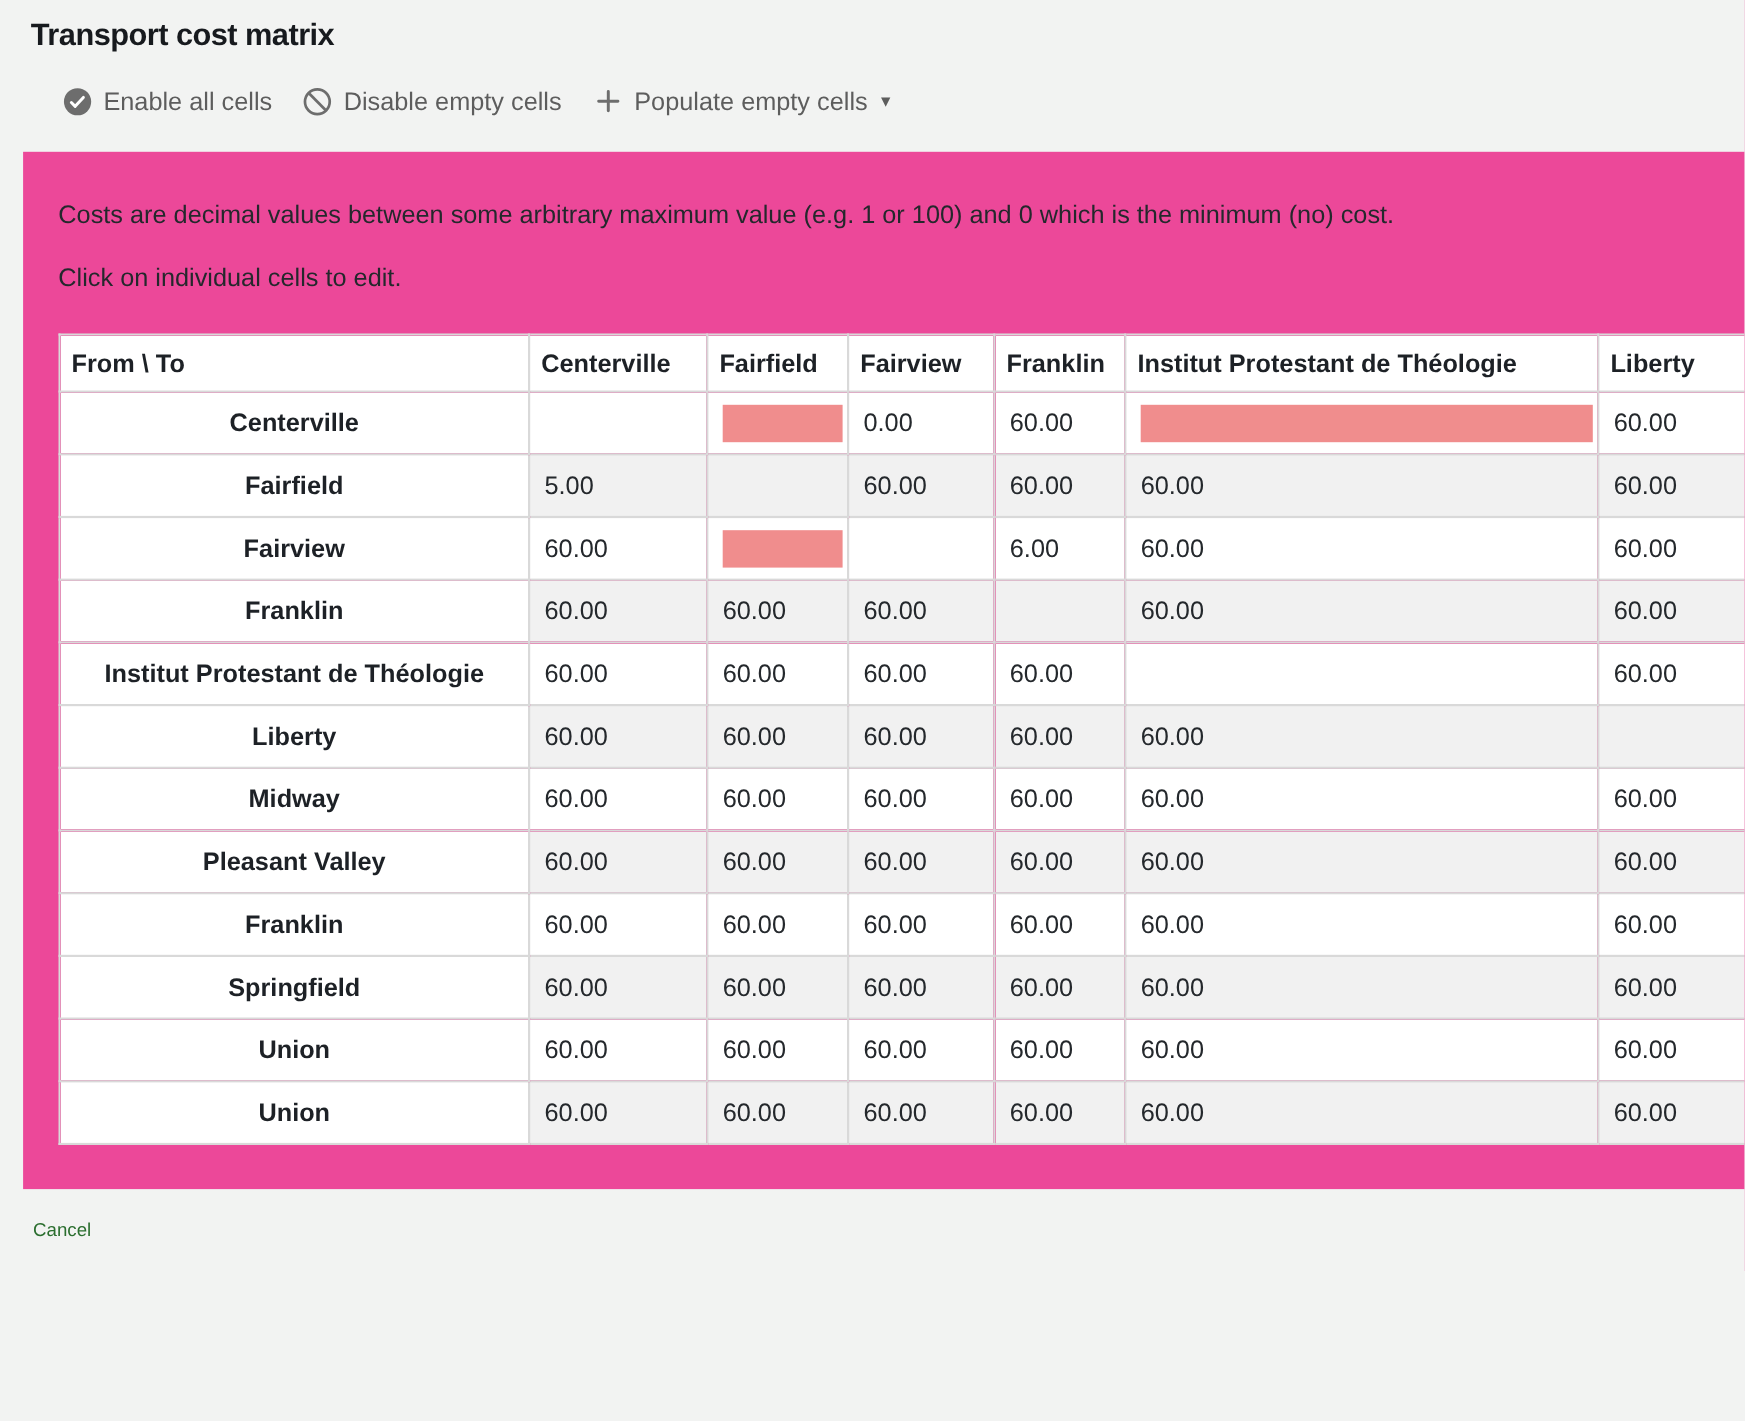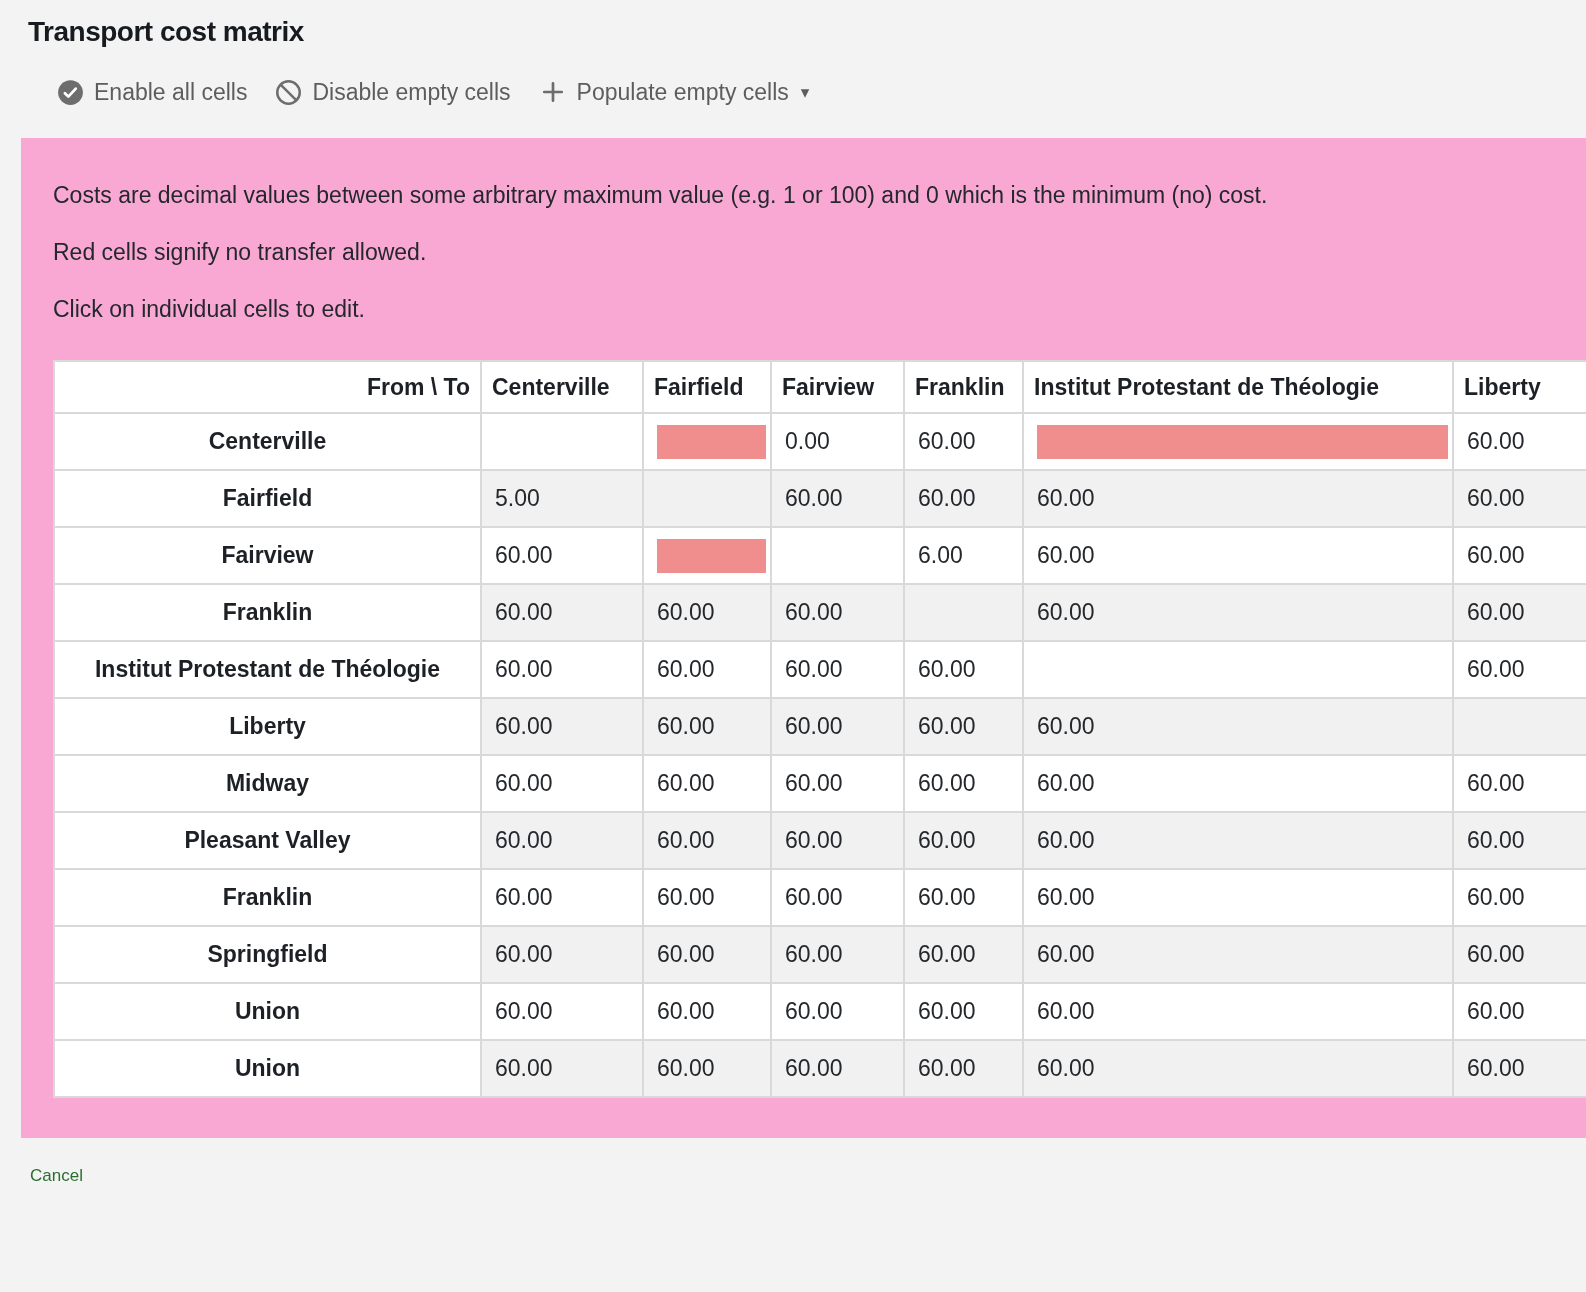--- a/index.html
+++ b/index.html
@@ -33,21 +33,21 @@
     cursor: pointer;
   }
   .toolbar-item svg { display: block; }
   .caret {
     font-size: 17px;
     color: #5d5d5d;
     margin-left: 2px;
   }
   .panel {
     margin: 32px 0 0 21px;
-    background: #f9a8d4;
+    background: #ec4899;
     padding: 42px 0 40px 32px;
     overflow: hidden;
     width: calc(100% - 21px - 32px);
   }
   .note {
     font-size: 23px;
     color: #24282c;
     margin: 0 0 27px 0;
     line-height: 30px;
   }
@@ -69,21 +69,21 @@
     white-space: nowrap;
     background: #ffffff;
   }
   table.matrix thead th {
     height: 50px;
     font-weight: 700;
     text-align: left;
     padding: 0 10px;
     color: #1d2126;
   }
-  table.matrix thead th.corner { text-align: right; margin-left: 33px; }
+  table.matrix thead th.corner { text-align: left; margin-left: 33px; }
   table.matrix td { height: 55px; }
   td.row-label {
     font-weight: 700;
     text-align: center;
     color: #1d2126;
     padding: 0 8px;
   }
   td.data-cell {
     padding: 0 4px 0 13px;
     cursor: pointer;
@@ -146,21 +146,20 @@
         <path d="M12 4.5v15M4.5 12h15" stroke="#6d6d6d" stroke-width="2.3" stroke-linecap="round"></path>
       </svg>
     </span>
     <span>Populate empty cells</span>
     <span class="caret">▾</span>
   </div>
 </div>
 
 <div class="panel">
   <p class="note">Costs are decimal values between some arbitrary maximum value (e.g. 1 or 100) and 0 which is the minimum (no) cost.</p>
-  <p class="note">Red cells signify no transfer allowed.</p>
   <p class="note">Click on individual cells to edit.</p>
 
   <div class="table-wrap">
     <table class="matrix">
       <colgroup>
           <col style="width: 427px;">
           <col style="width: 162px;">
           <col style="width: 128px;">
           <col style="width: 133px;">
           <col style="width: 119px;">

